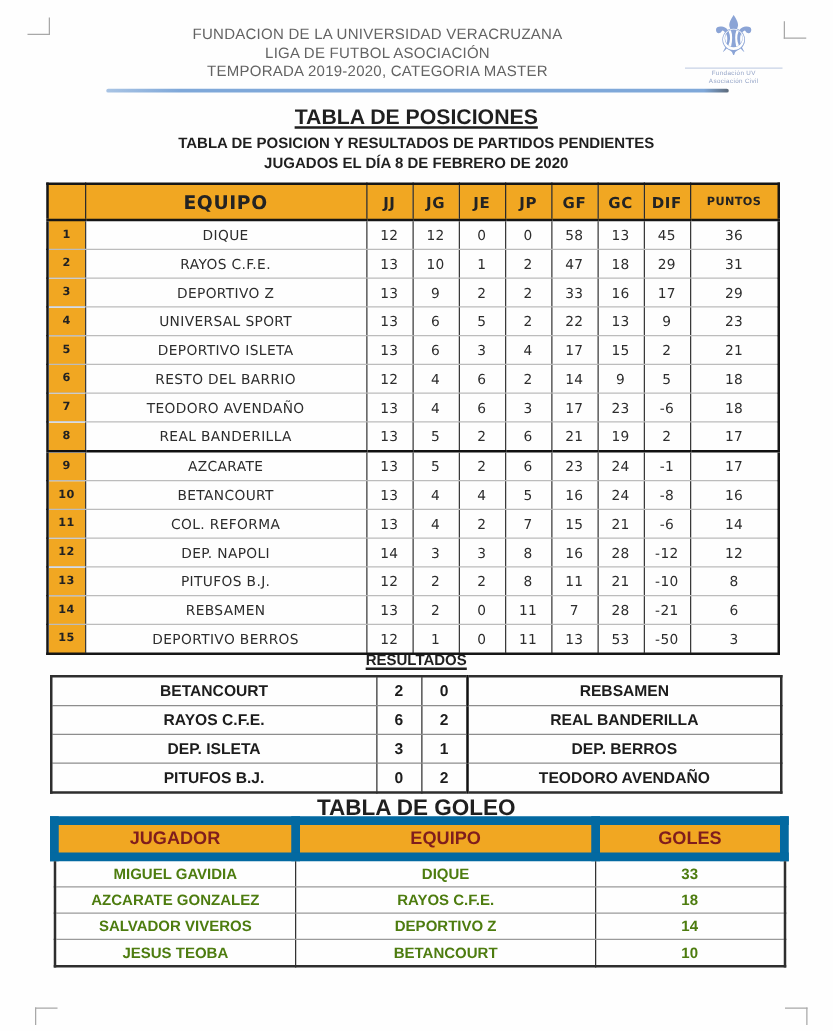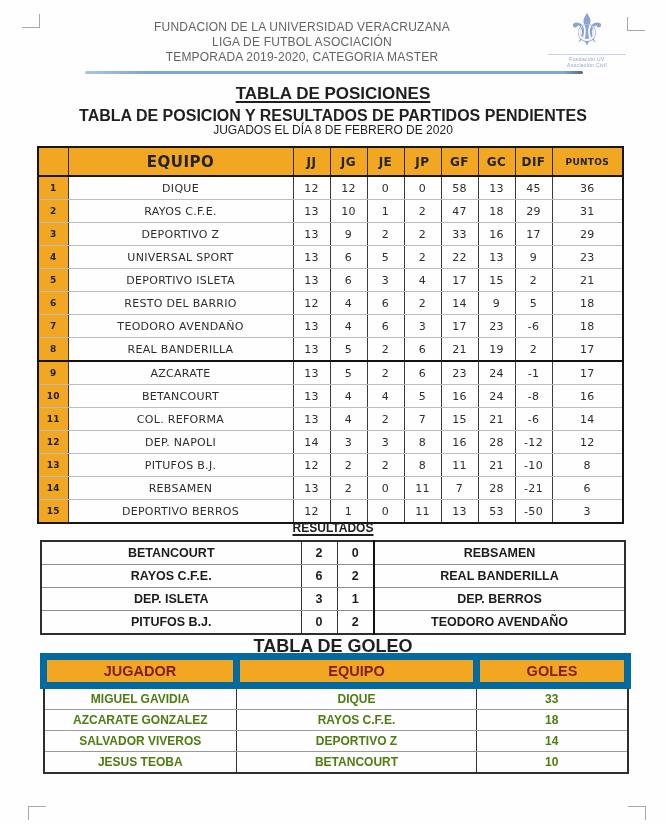--- a/index.html
+++ b/index.html
@@ -18,22 +18,22 @@
        color:#636363;font-size:12px;line-height:15px;letter-spacing:.2px;}
   .logo{position:absolute;left:548px;top:6px;width:78px;text-align:center;}
   .fleur{font-family:"DejaVu Sans",sans-serif;font-size:44px;line-height:48px;color:#8ba4d6;}
   .logo-cap{font-size:5px;line-height:6px;color:#93a3c6;letter-spacing:.3px;border-top:1px solid #c7d2e6;padding-top:1px;}
   .blue-rule{position:absolute;left:85px;top:71px;width:498px;height:3px;
        background:linear-gradient(to right,#a9c4e4,#7fa8d9 12%,#7fa8d9 96%,#5d6a7a);border-radius:2px;}
   
   .t-main{position:absolute;left:0;top:84px;width:666px;text-align:center;
        font-size:17px;font-weight:bold;}
   .t-main span{text-decoration:underline;text-decoration-thickness:2px;text-underline-offset:2px;}
-  .t-sub1{position:absolute;left:0;top:107px;width:666px;text-align:center;font-size:16px;font-weight:bold;}
-  .t-sub2{position:absolute;left:0;top:123px;width:666px;text-align:center;font-size:12px;font-weight:normal;}
+  .t-sub1{position:absolute;left:0;top:107px;width:666px;text-align:center;font-size:12px;font-weight:bold;}
+  .t-sub2{position:absolute;left:0;top:123px;width:666px;text-align:center;font-size:12px;font-weight:bold;}
   
   table{border-collapse:collapse;table-layout:fixed;}
   .standings{position:absolute;left:37px;top:146px;width:585px;border:2px solid #161616;}
   .standings th{
     background:#f1a722;border:1px solid #2b2b2b;border-bottom:2px solid #161616;
     font-family:"DejaVu Sans",sans-serif;font-size:12px;font-weight:bold;color:#232323;
     height:27px;padding:0;letter-spacing:.5px;
   }
   .standings th.h-equipo{font-size:15px;}
   .standings th.h-puntos{font-size:9px;letter-spacing:.3px;}

